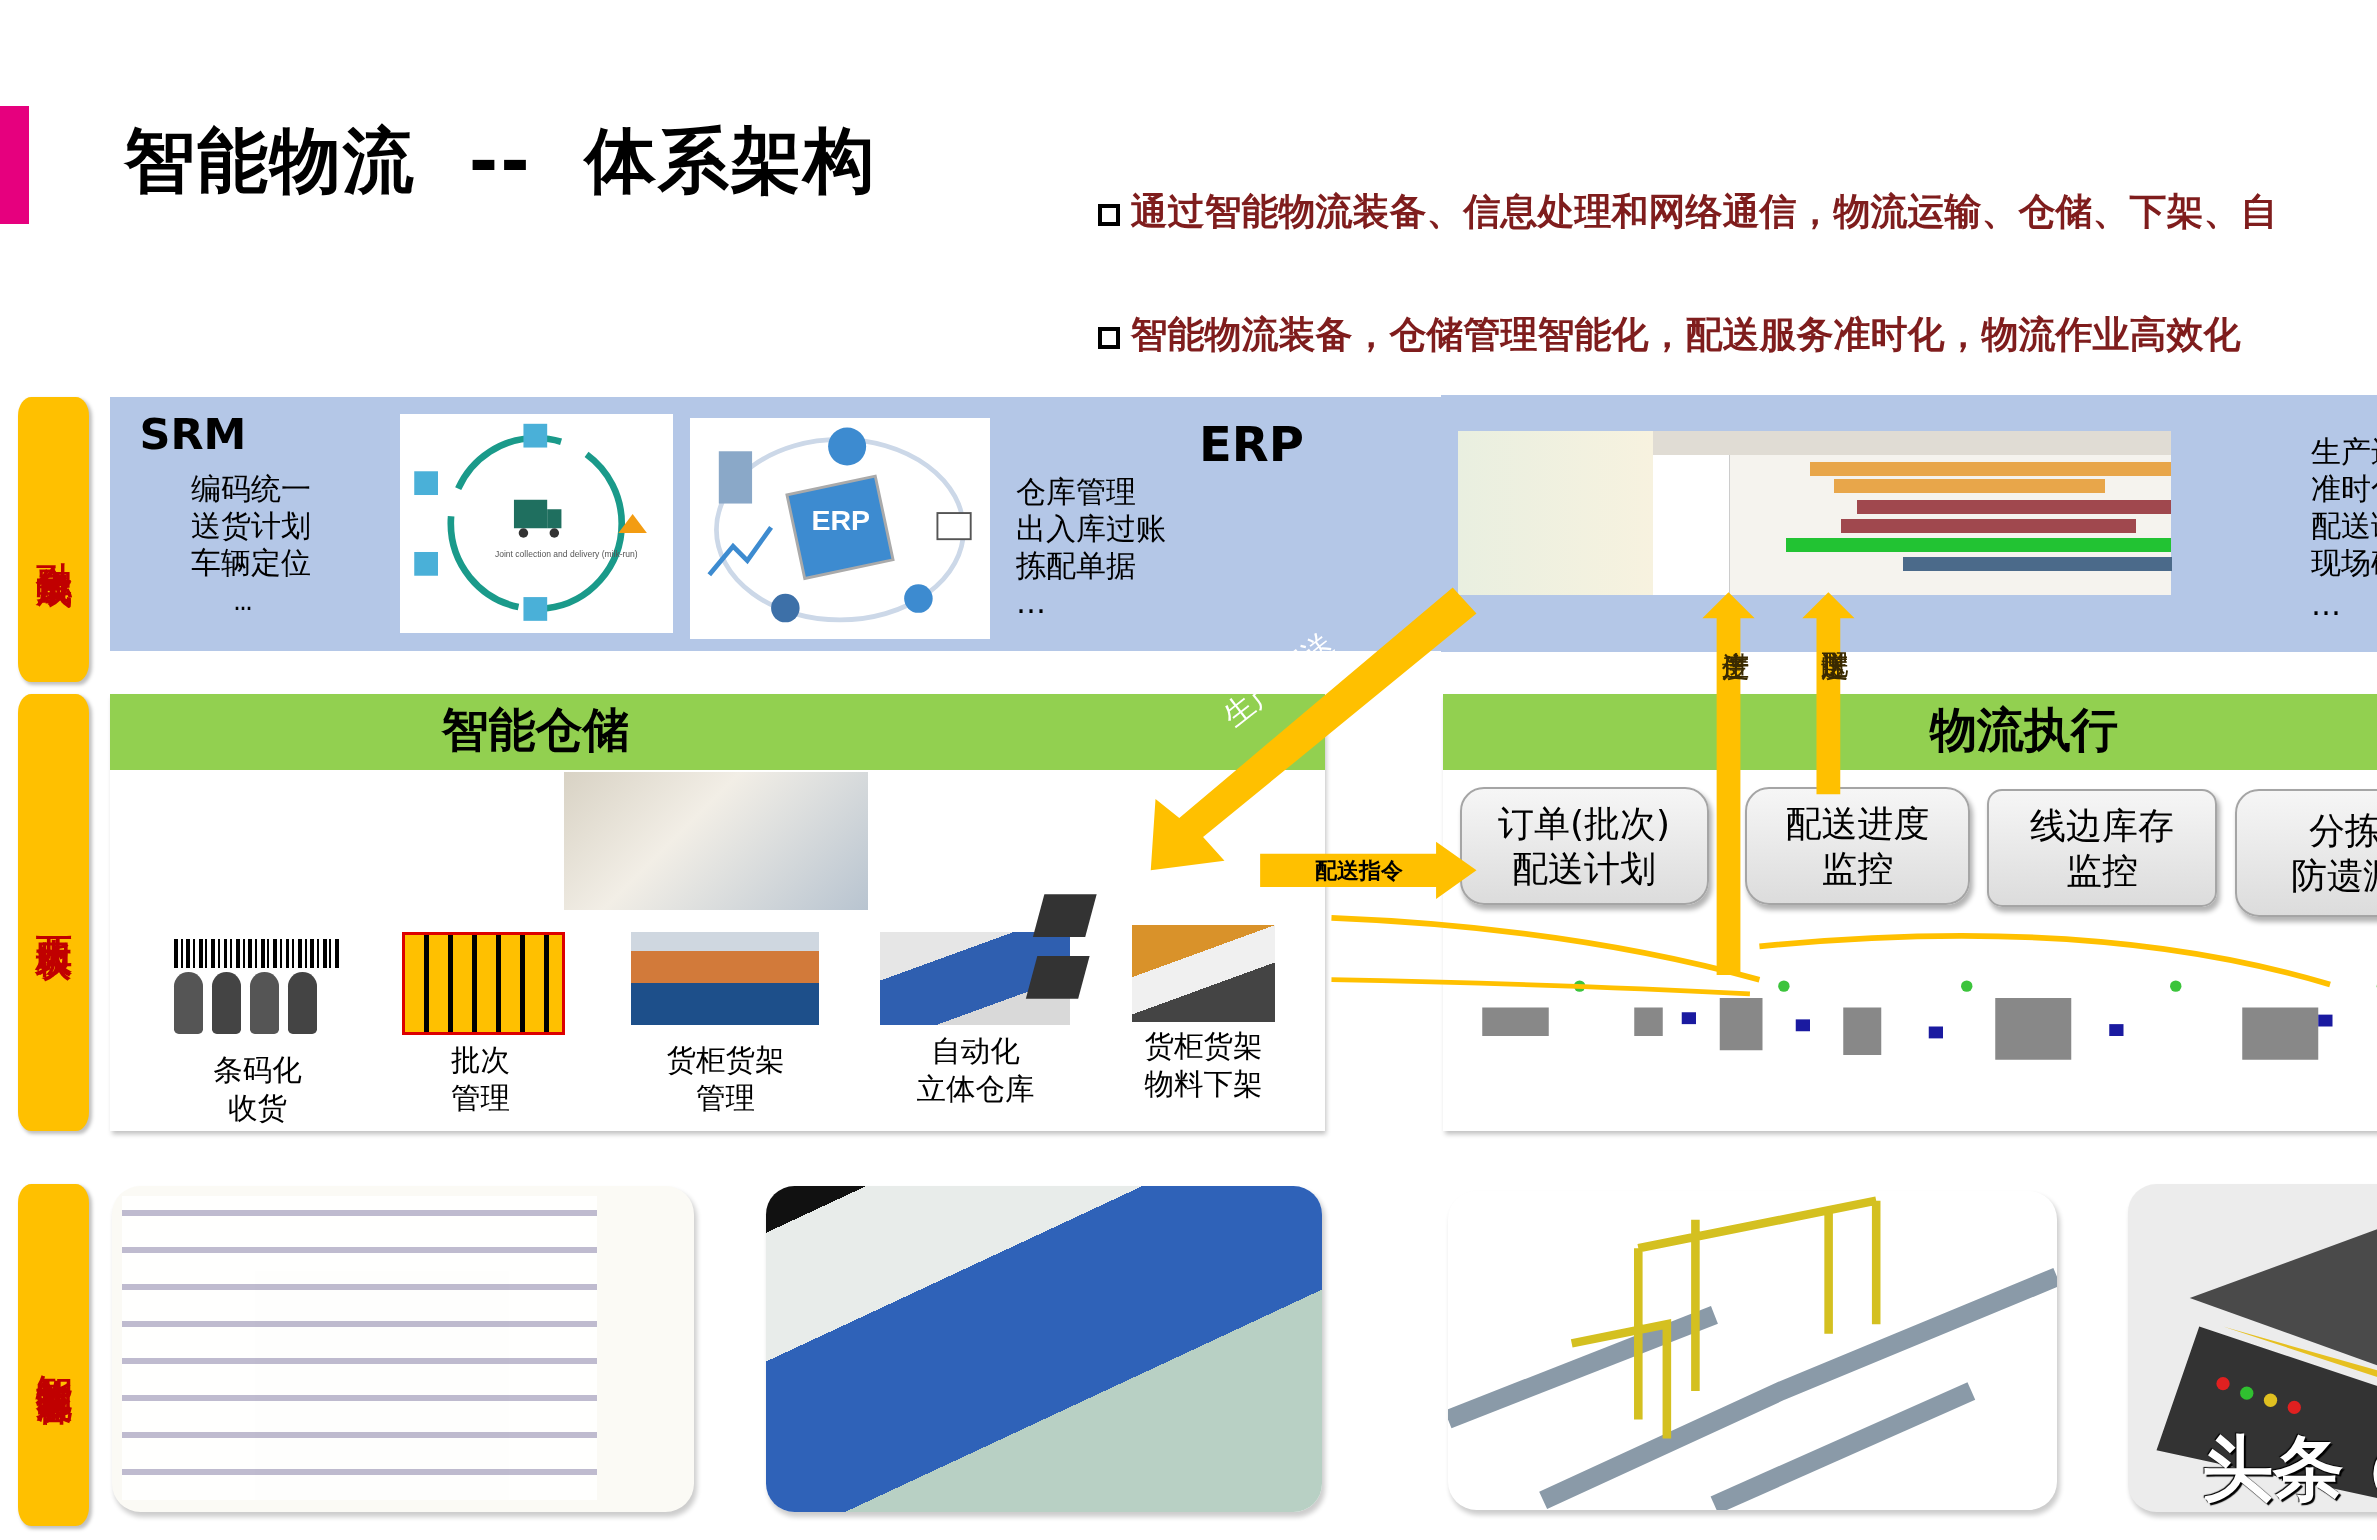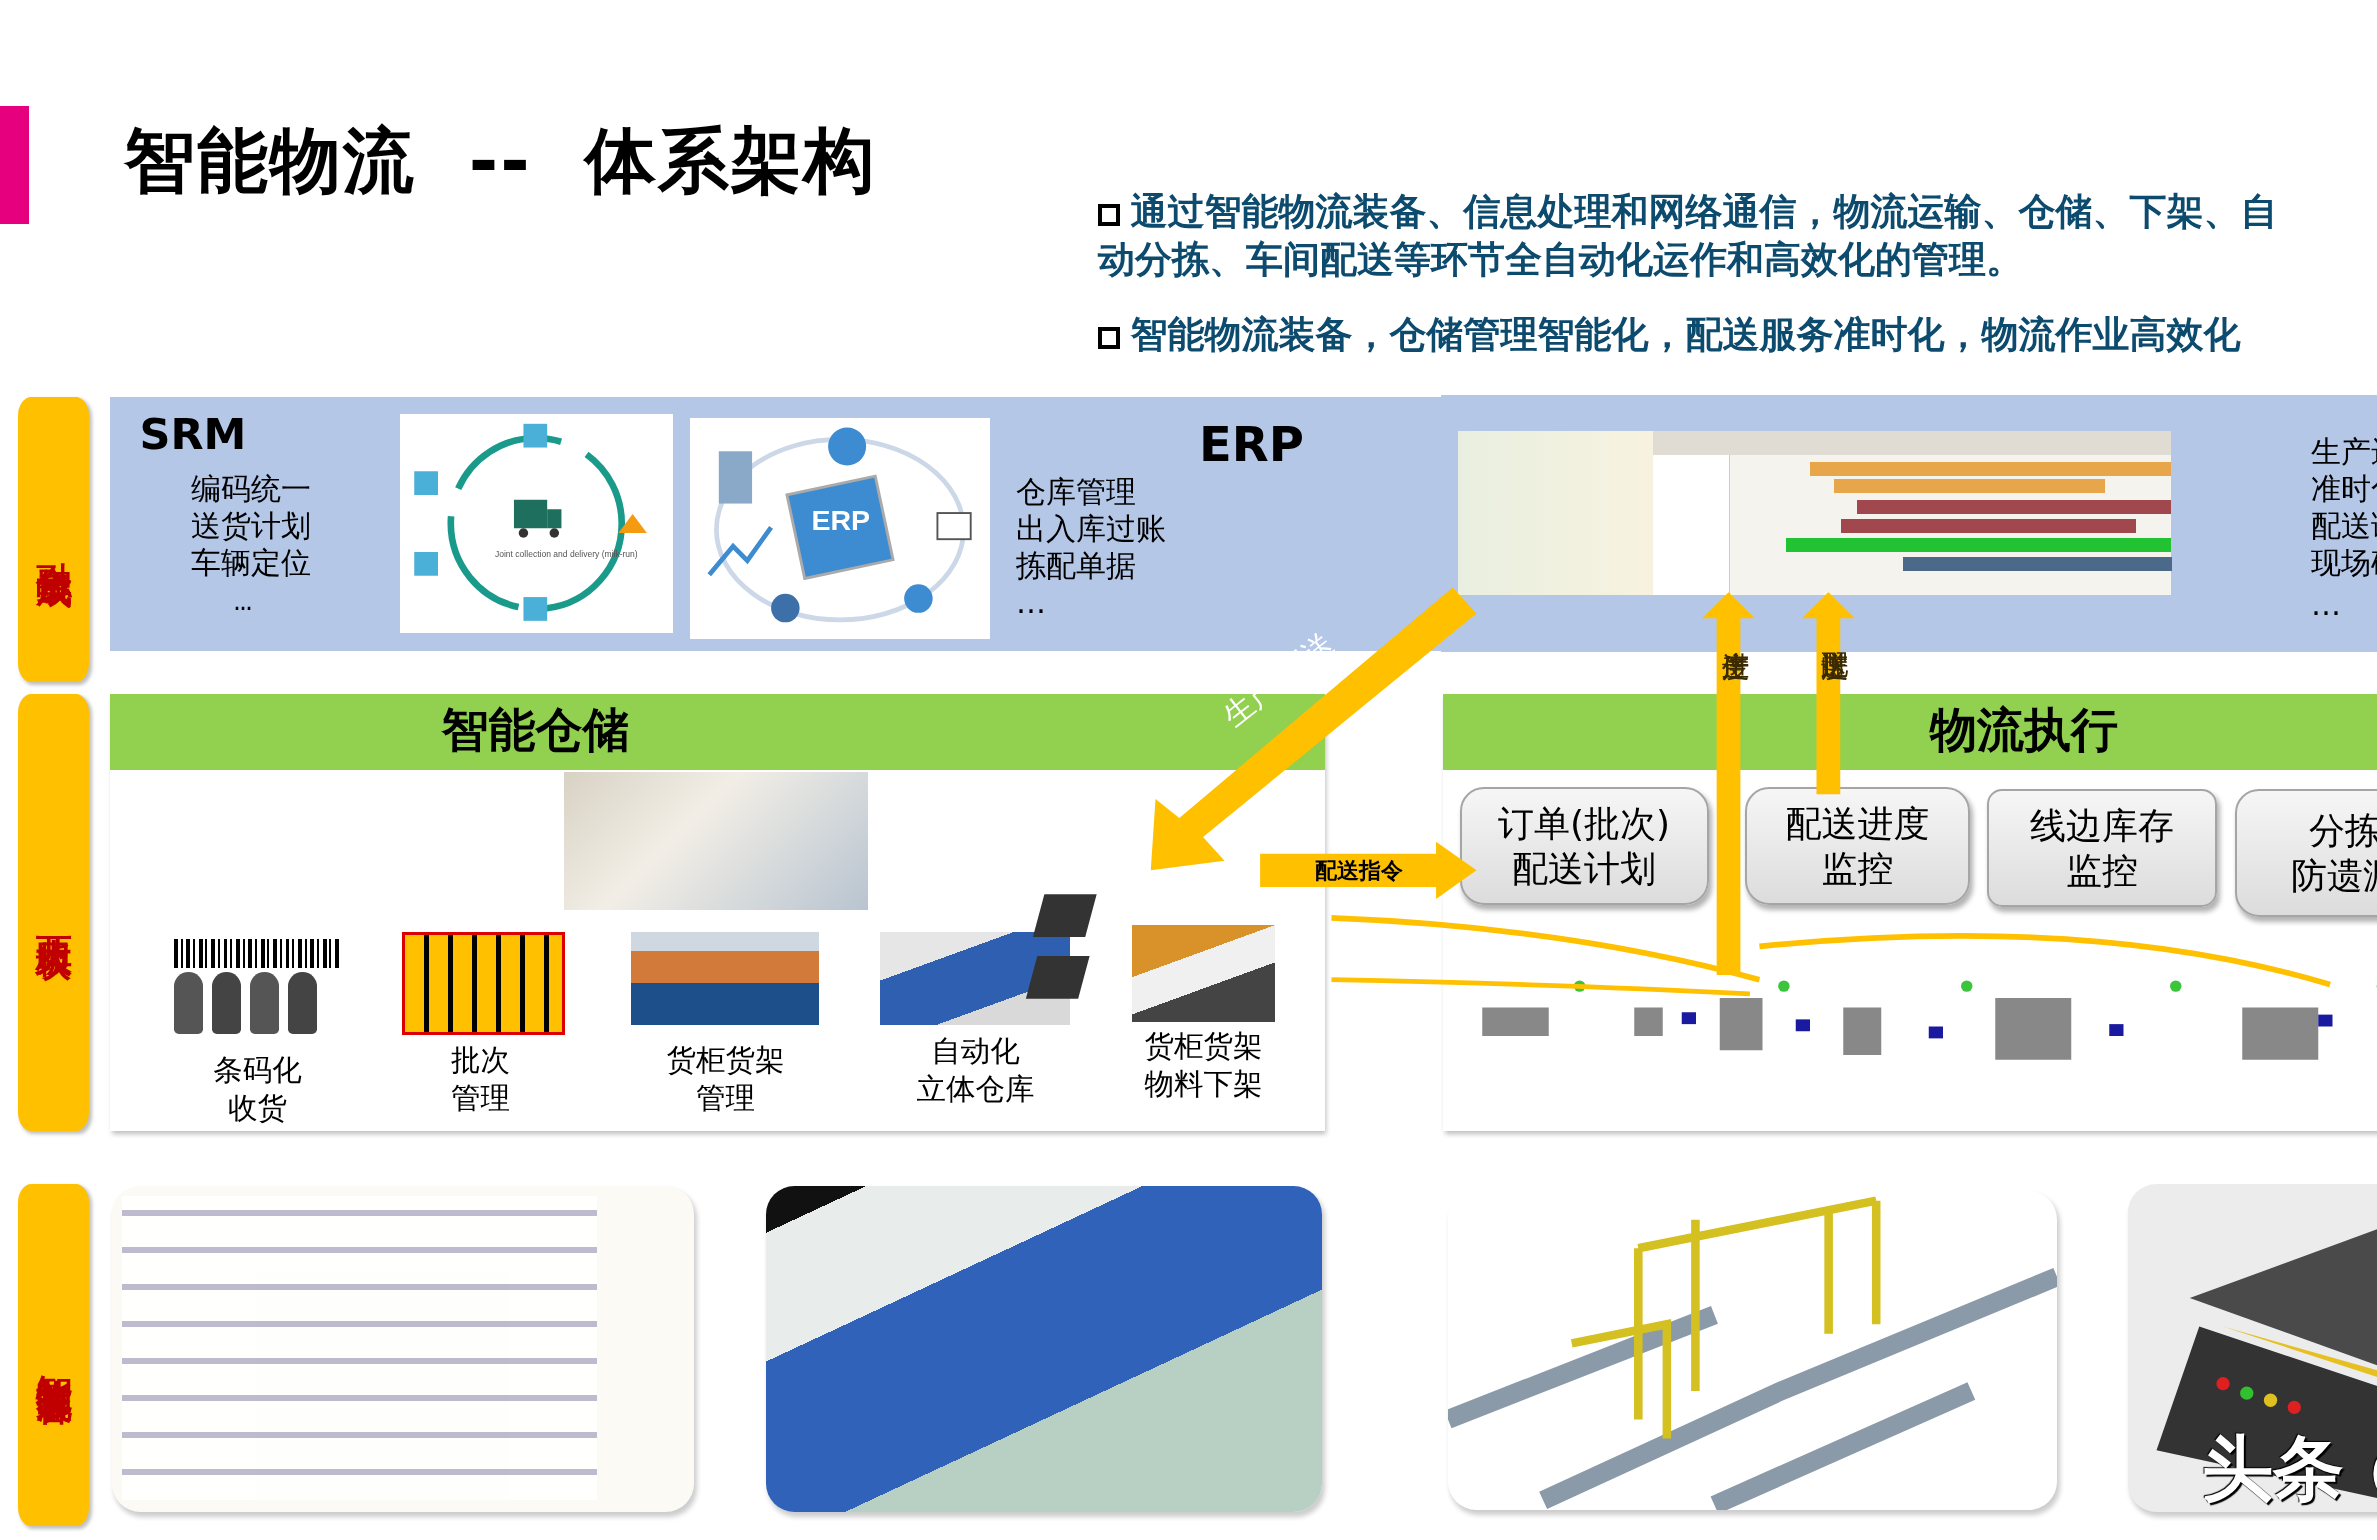--- a/index.html
+++ b/index.html
@@ -1,20 +1,20 @@
 <!DOCTYPE html>
 <html style="font-size:7.6px"><head>
 <meta charset="utf-8">
 <style>
   html,body{margin:0;padding:0;background:#fff;}
   body{width:2739px;height:1541px;position:relative;overflow:hidden;font-family:"DejaVu Sans","Liberation Sans",sans-serif;color:#000;}
   .abs{position:absolute;}
   .accent-bar{left:0;top:106px;width:28.5px;height:118px;background:#e6007e;}
   .page-title{left:124px;top:114px;font-size:71px;font-weight:bold;letter-spacing:1.9px;white-space:pre;}
-  .desc{left:1098px;font-size:37px;line-height:48px;font-weight:bold;color:#0c4a6e;}
+  .desc{left:1098px;font-size:37px;line-height:48px;font-weight:bold;color:#7f1d1d;}
   .desc .box{display:inline-block;width:22px;height:22px;border:4.3px solid #000;box-sizing:border-box;margin-right:10.5px;vertical-align:-1.9px;}
   .side{left:18px;width:71px;background:#ffc000;border-radius:13.3px 13.3px 13.3px 13.3px/19px 19px 19px 19px;box-shadow:2.9px 2.9px 3.8px rgba(0,0,0,.25);display:flex;align-items:center;justify-content:center;}
   .side span{writing-mode:vertical-rl;text-orientation:upright;color:#c00000;font-weight:bold;font-size:36px;letter-spacing:2.9px;}
   .blue{background:#b4c7e7;}
   .sys-title{font-weight:bold;font-size:48px;}
   .sys-list{font-size:30px;line-height:37px;}
   .img-box{background:#fff;}
   .green-bar{background:#92d050;}
   .section-title{font-weight:bold;font-size:47px;text-align:center;}
   .panel{background:#fff;box-shadow:1.9px 3.8px 4.8px rgba(0,0,0,.25);}
@@ -26,21 +26,20 @@
   .watermark{font-size:71px;color:#fff;font-weight:bold;text-shadow:1.9px 1.9px 1px #000,-1px -1px 1px #000;}
 </style>
 </head>
 <body>
 
 <div class="abs accent-bar"></div>
 <div class="abs page-title">智能物流  --  体系架构</div>
 
 <div class="abs desc" style="top:188px;">
   <span class="box"></span><span>通过智能物流装备、信息处理和网络通信，物流运输、仓储、下架、自</span><br>
-  <span>动分拣、车间配送等环节全自动化运作和高效化的管理。</span>
 </div>
 <div class="abs desc" style="top:311px;">
   <span class="box"></span><span>智能物流装备，仓储管理智能化，配送服务准时化，物流作业高效化</span>
 </div>
 
 <div class="abs side" style="top:397px;height:285px;">
     <span>融合集成</span>
   </div>
 <div class="abs side" style="top:694px;height:437px;">
     <span>两大板块</span>

